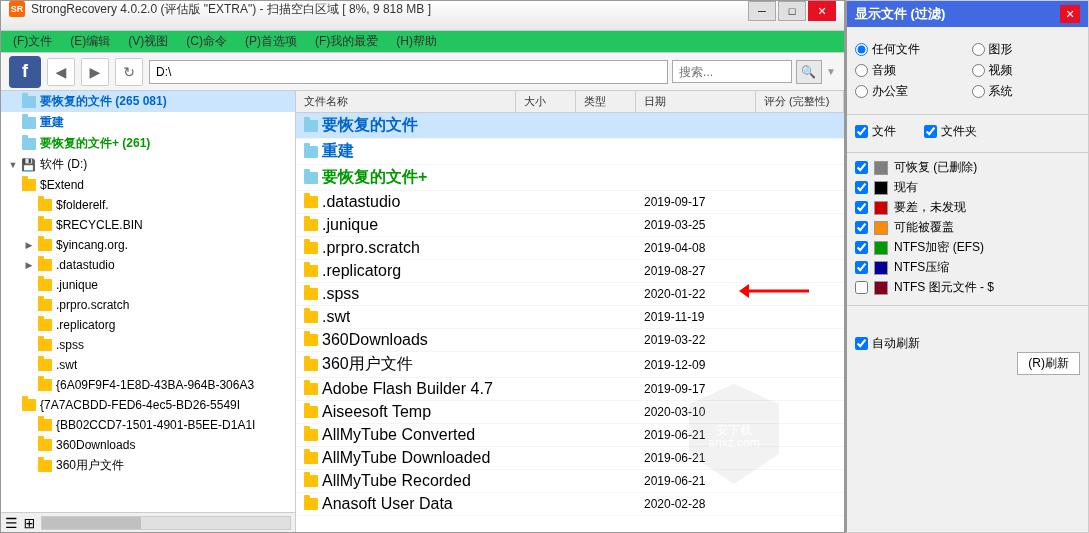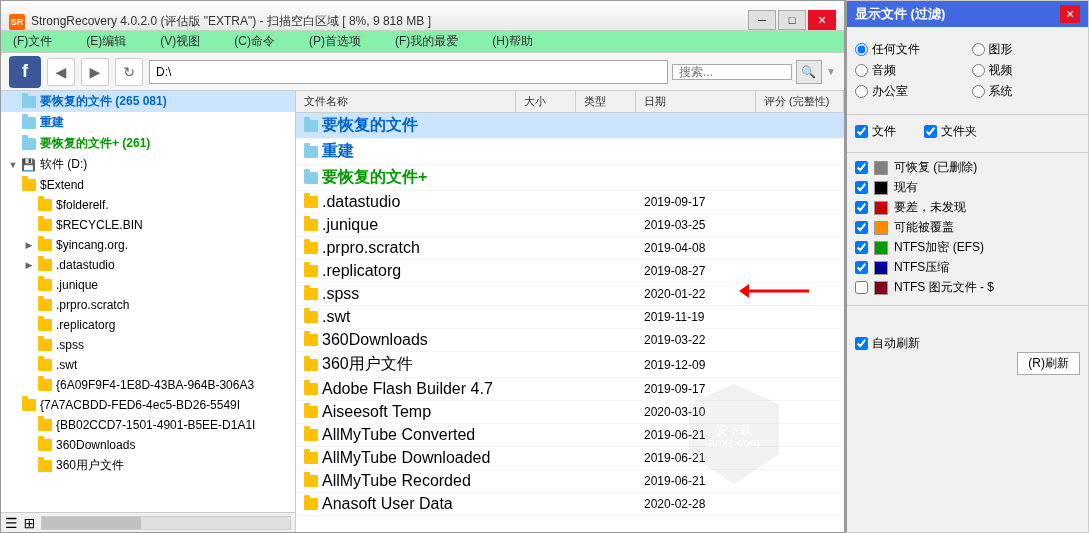--- a/index.html
+++ b/index.html
@@ -16,21 +16,21 @@
       display: flex;
       flex-direction: column;
     }
 
     
     .title-bar {
       background: linear-gradient(to bottom, #ffffff, #e8e8e8);
       border-bottom: 1px solid #ccc;
       height: 30px;
       display: flex;
-      align-items: flex-end;
+      align-items: flex-start;
       padding: 0 8px;
       gap: 6px;
       flex-shrink: 0;
     }
     .title-bar-icon {
       width: 16px; height: 16px;
       background: #ff6600;
       border-radius: 2px;
       font-size: 10px;
       display: flex; align-items: center; justify-content: center;
@@ -50,26 +50,26 @@
       background: #e0e0e0;
       cursor: pointer;
       display: flex; align-items: center; justify-content: center;
       font-size: 11px;
     }
     .title-btn.close { background: #e81123; color: white; border-color: #e81123; }
 
     
     .menu-bar {
       height: 22px;
-      background: #86efac;
+      background: #22c55e;
       border-bottom: 1px solid #ccc;
       display: flex;
       align-items: center;
       padding: 0 4px;
-      gap: 18px;
+      gap: 2px;
       flex-shrink: 0;
     }
     .menu-item {
       padding: 2px 8px;
       cursor: pointer;
       color: #333;
     }
 
     
     .toolbar {
@@ -106,21 +106,21 @@
     .address-input {
       flex: 1;
       height: 24px;
       border: 1px solid #aaa;
       padding: 0 6px;
       background: white;
       font-size: 12px;
     }
     .search-input {
       width: 120px;
-      height: 16px;
+      height: 23px;
       border: 1px solid #aaa;
       padding: 0 6px;
       background: white;
       font-size: 12px;
     }
     .search-btn {
       width: 26px; height: 24px;
       border: 1px solid #aaa;
       background: #e8e8e8;
       cursor: pointer;

